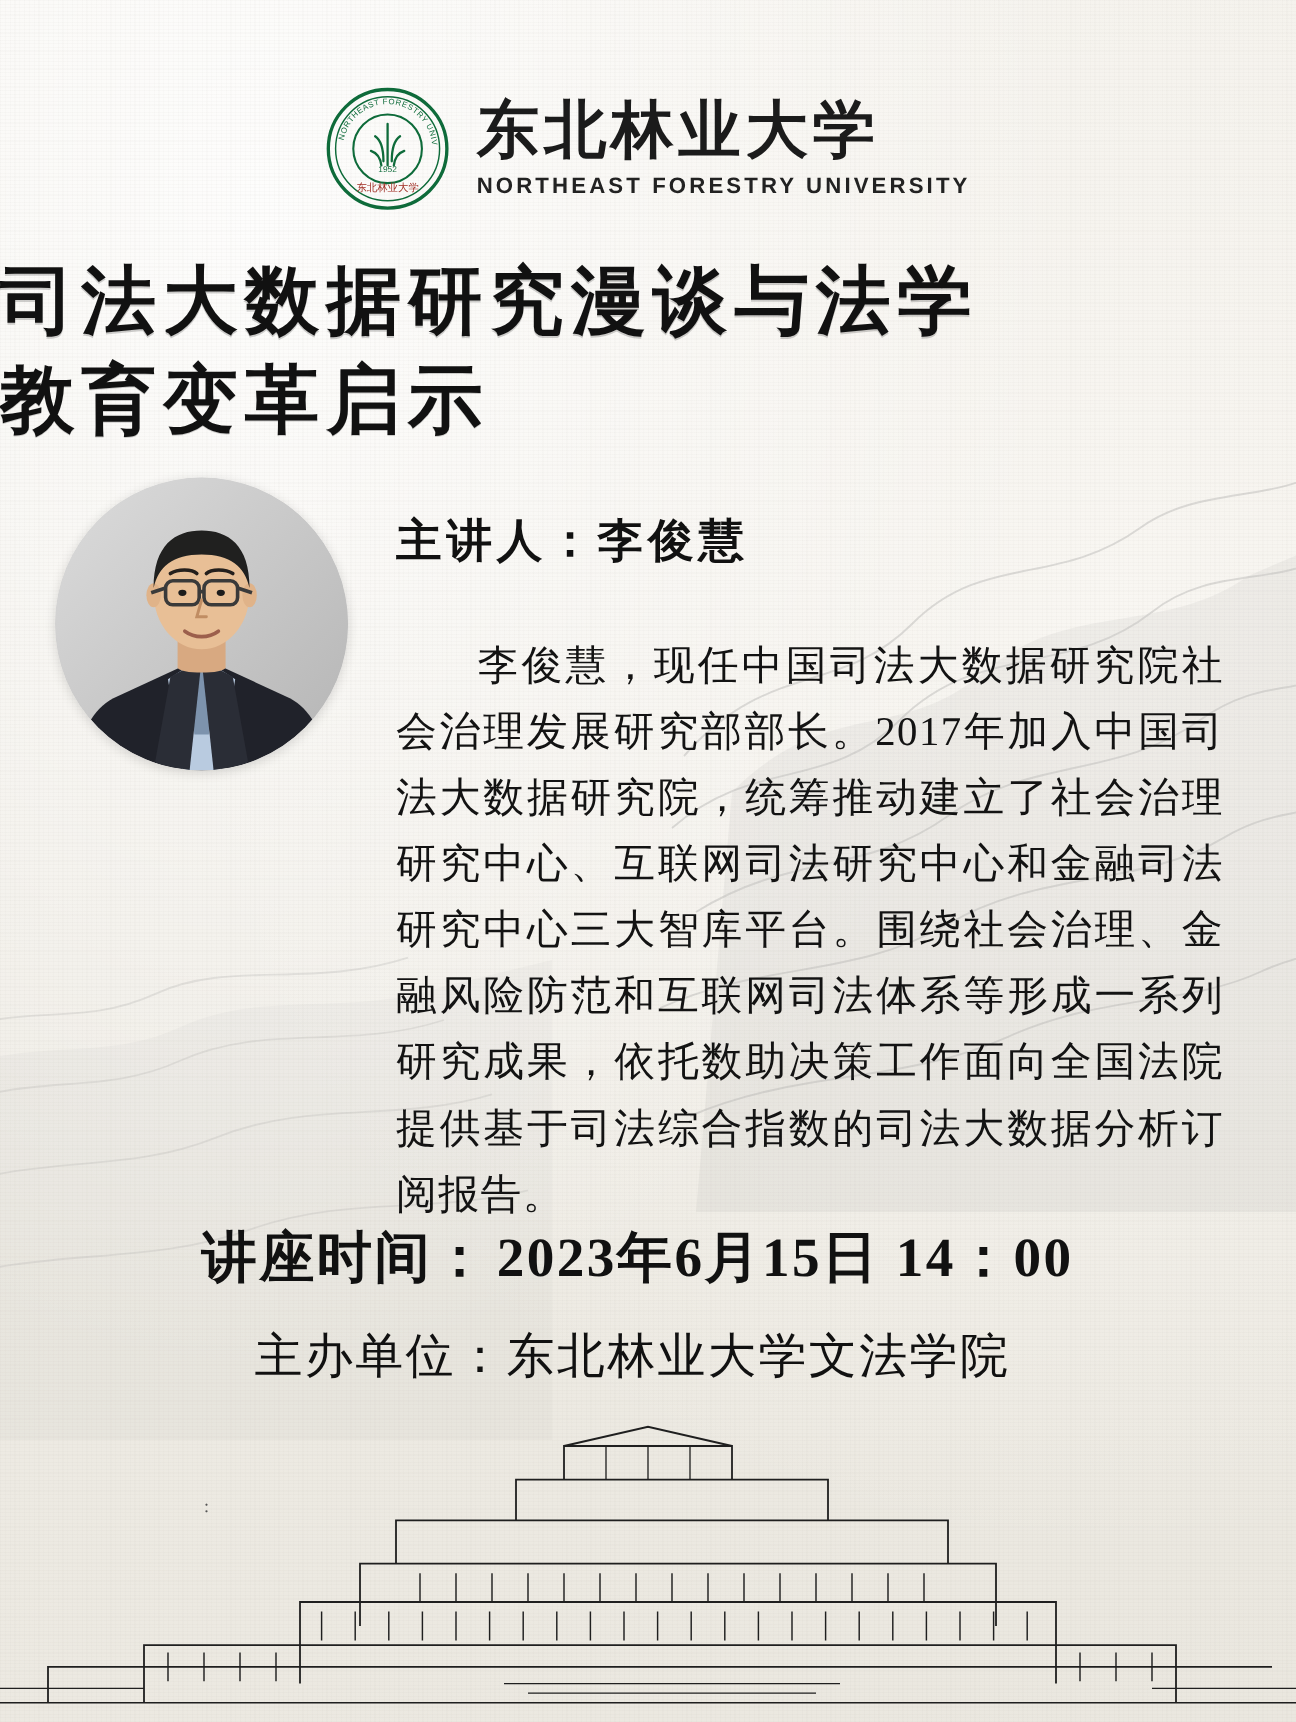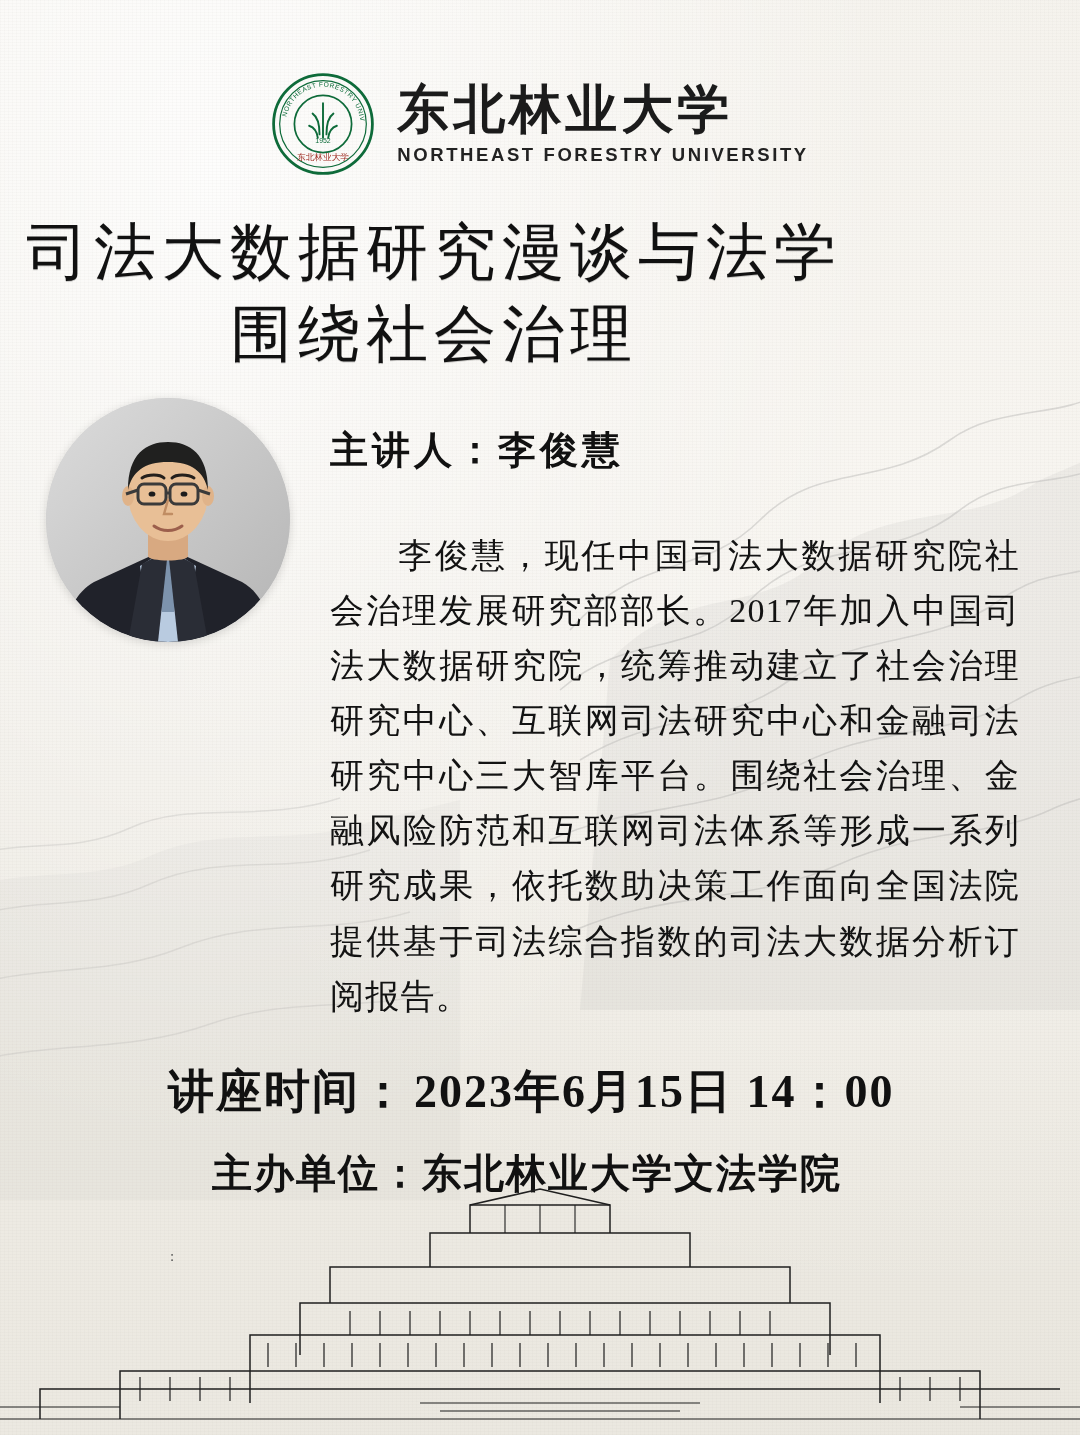--- a/index.html
+++ b/index.html
@@ -102,26 +102,25 @@
     font-weight: bold;
     white-space: nowrap;
   }
 
   
   .title {
     position: absolute;
     top: 212px;
     left: 0;
     width: 868px;
-    text-align: center;
     color: #111;
     font-size: 62px;
     line-height: 1.32;
     letter-spacing: 6px;
-    font-weight: normal;
+    font-weight: bold;
     font-family: "Liberation Serif", "DejaVu Serif", serif;
     text-shadow: 0 1px 0 rgba(0,0,0,0.18);
   }
   .title .line2 { display: block; }
 
   
   .portrait {
     position: absolute;
     left: 46px;
     top: 398px;
@@ -175,29 +174,29 @@
     align-items: baseline;
     font-size: 46px;
     line-height: 1.42;
     color: #111;
     font-weight: bold;
     letter-spacing: 2px;
     padding-left: 168px;
     font-family: "Liberation Serif", "DejaVu Serif", serif;
   }
   .info-label { white-space: nowrap; }
-  .info-value { white-space: nowrap; margin-left: 6px; margin-top: 44px; }
+  .info-value { white-space: nowrap; margin-left: 6px; }
   .organizer {
     margin-top: 22px;
     text-align: right;
     padding-right: 74px;
     font-size: 40px;
     letter-spacing: 2px;
     color: #111;
-    font-weight: bold;
+    font-weight: normal;
     font-family: "Liberation Serif", "DejaVu Serif", serif;
   }
 
   .colon-mark {
     position: absolute;
     left: 170px;
     top: 1248px;
     font-size: 15px;
     color: #555;
   }
@@ -248,21 +247,21 @@
       <text x="60" y="101" text-anchor="middle" font-size="10" fill="#9e2a20" font-family="'Liberation Serif',serif">东北林业大学</text>
     </svg>
     <div class="uni-names">
       <div class="uni-cn">东北林业大学</div>
       <div class="uni-en">NORTHEAST FORESTRY UNIVERSITY</div>
     </div>
   </div>
 
   <div class="title">
     <span>司法大数据研究漫谈与法学</span>
-    <span class="line2">围绕社会治理</span>
+    <span class="line2">教育变革启示</span>
   </div>
 
   <div class="portrait">
     <svg viewBox="0 0 244 244" width="244" height="244">
       <defs>
         <clipPath id="clipRound">
             <circle cx="122" cy="122" r="122"></circle>
           </clipPath>
         <linearGradient id="bgGrad" x1="0" y1="0" x2="1" y2="1">
           <stop offset="0%" stop-color="#dcdcdc"></stop>

